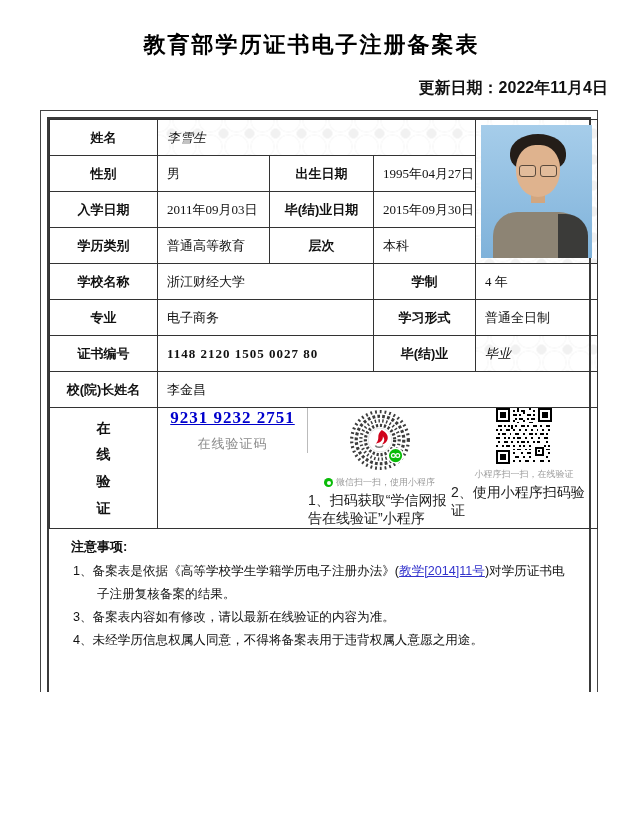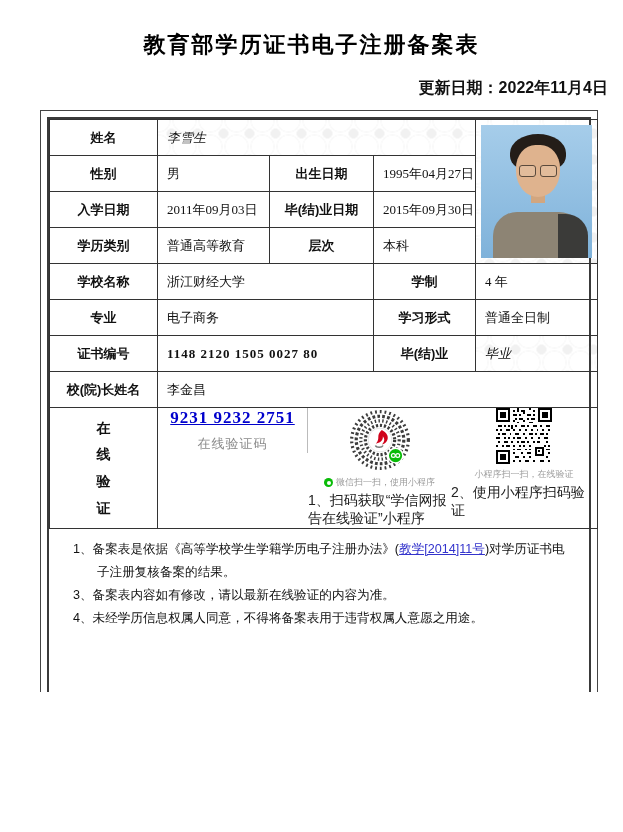--- a/index.html
+++ b/index.html
@@ -194,20 +194,21 @@
                 <div class="qr-cap-top">小程序扫一扫，在线验证</div>
                 <div class="qr-cap-bottom">2、使用小程序扫码验证</div>
               </div>
             </div>
           </td>
         </tr>
       </tbody>
         </table>
 
       <div class="notes">
+        <div class="notes-heading">注意事项:</div>
         <div class="note-item"><span>1、备案表是依据《高等学校学生学籍学历电子注册办法》(</span><a class="note-link">教学[2014]11号</a><span>)对学历证书电子注册复核备案的结果。</span></div>
         <div class="note-item">3、备案表内容如有修改，请以最新在线验证的内容为准。</div>
         <div class="note-item">4、未经学历信息权属人同意，不得将备案表用于违背权属人意愿之用途。</div>
 
         <div class="chsi-logo">
           <svg width="20" height="24" viewBox="0 0 20 24">
             <path d="M13 0C4 7 12 10 5 17c7-1.6 9.4-4.6 9-9 2.8 4 1.6 6.8-1.2 10 5.6-2 8-6.6 6.4-11C17.8 3.4 15.4 2 13 0z" fill="#d0021b"></path>
             <path d="M6.5 19.5a3.6 3.6 0 0 0 6.8 1.4" fill="none" stroke="#6b7076" stroke-width="1.8"></path>
             <circle cx="10" cy="19.6" r="1.3" fill="#6b7076"></circle>
           </svg>

